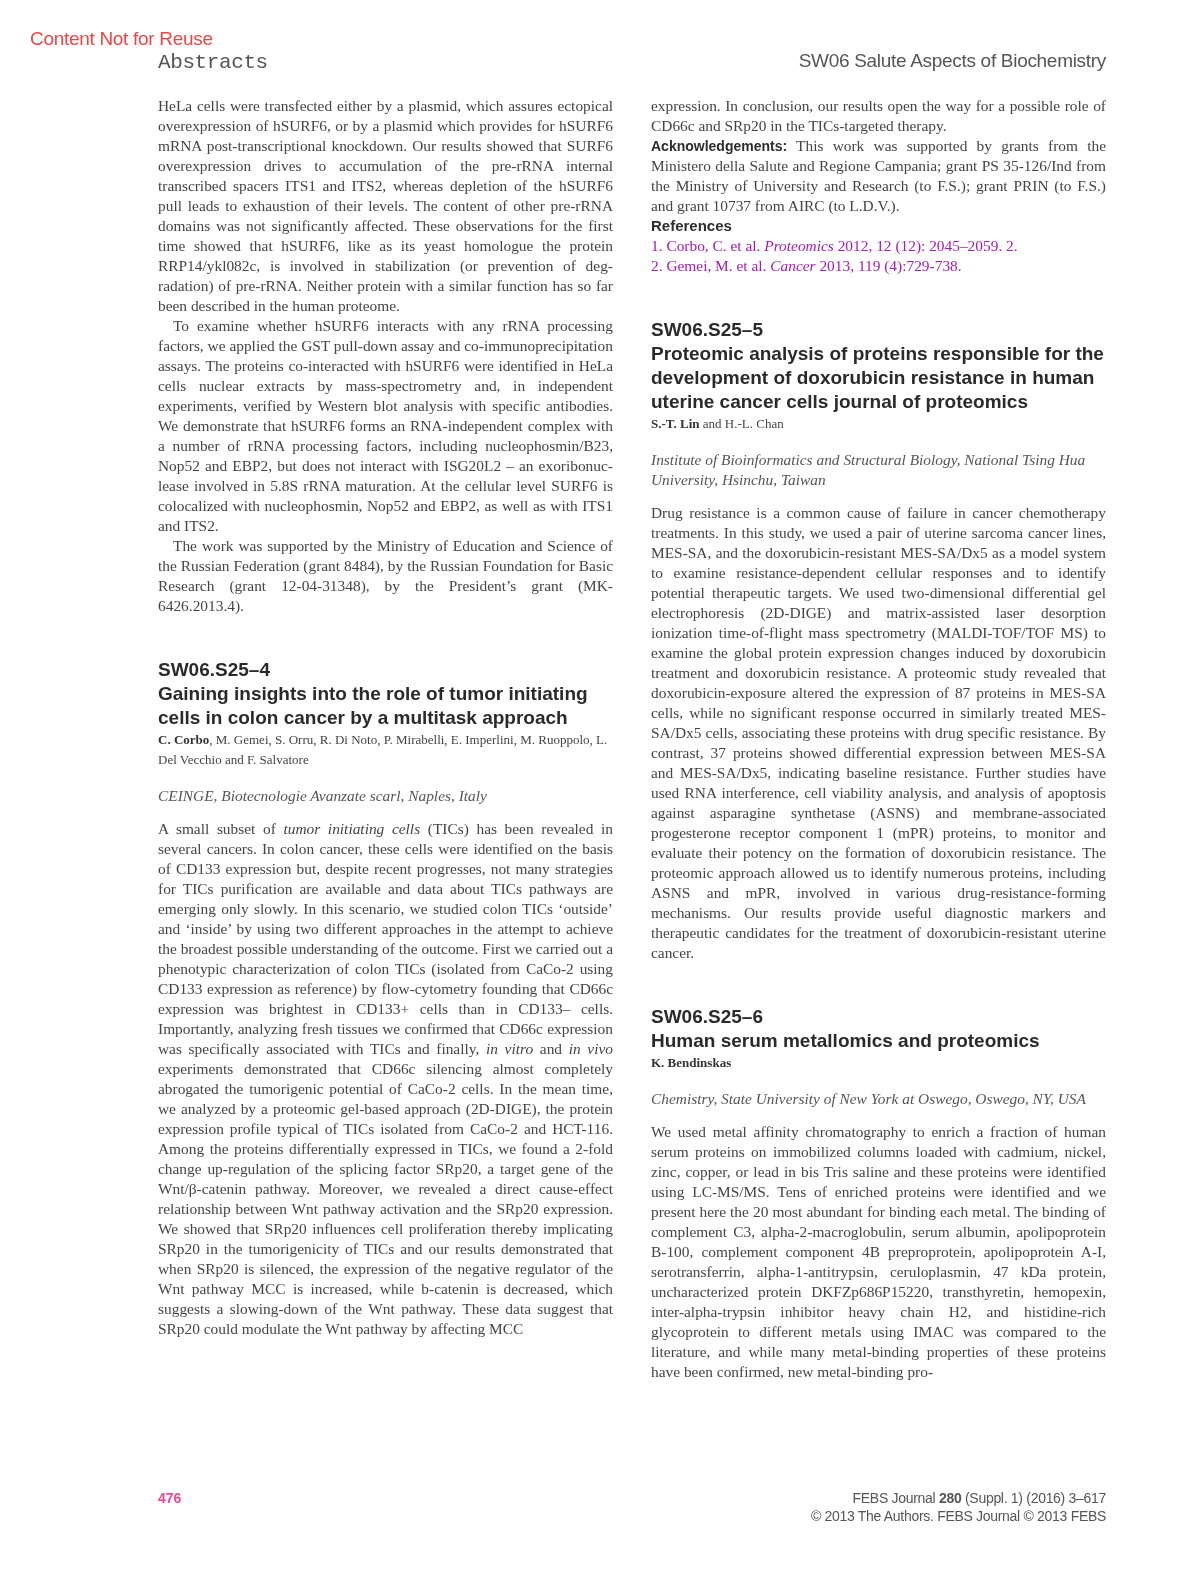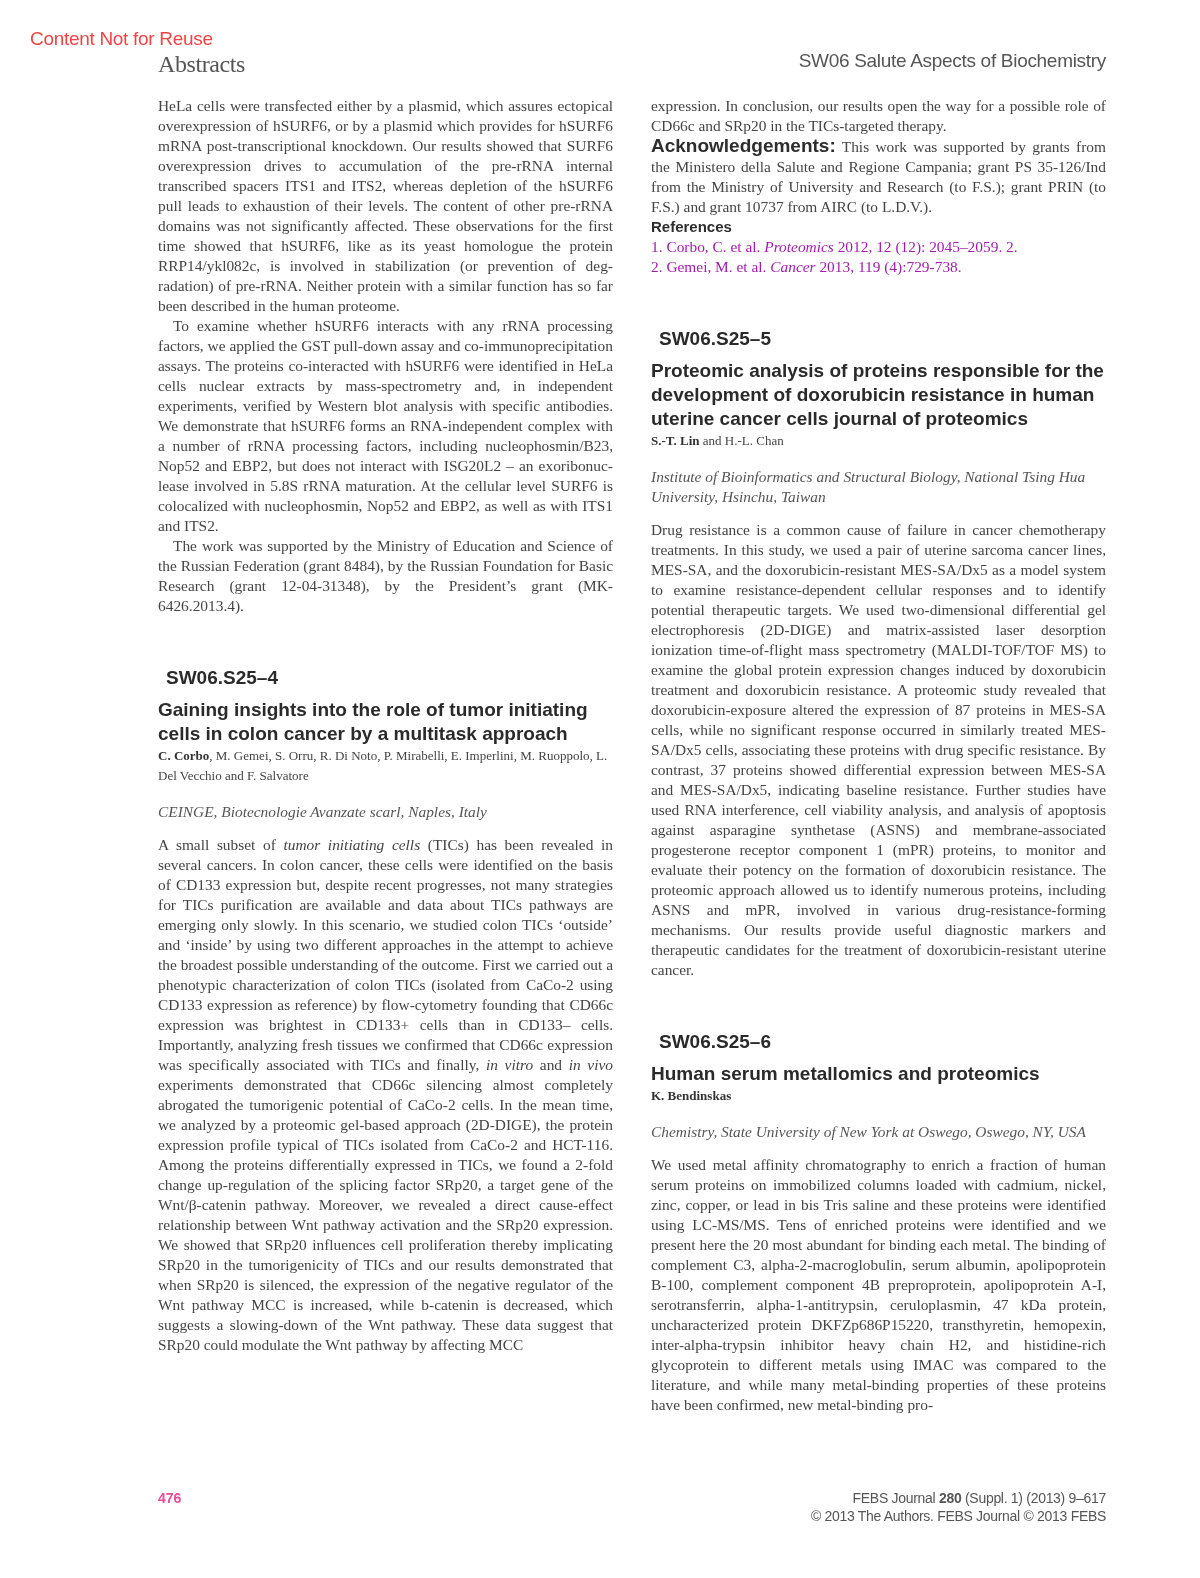--- a/index.html
+++ b/index.html
@@ -4,54 +4,54 @@
   <style>
     html, body { margin: 0; padding: 0; background: #ffffff; }
     body { width: 1200px; height: 1578px; position: relative; overflow: hidden; color: #3a3a3a; }
     .watermark {
       position: absolute; left: 30px; top: 28px;
       font-family: "Liberation Sans", sans-serif; font-size: 19px; color: #ef4444;
       letter-spacing: -0.3px; z-index: 2;
     }
     .running-left {
       position: absolute; left: 158px; top: 51px;
-      font-family: Liberation Serif, serif; font-size: 24px; color: #555;
+      font-family: Liberation Mono, monospace; font-size: 21px; color: #555;
       letter-spacing: -0.4px;
     }
     .running-right {
       position: absolute; right: 94px; top: 50px;
       font-family: "Liberation Sans", sans-serif; font-size: 19px; color: #555;
       letter-spacing: -0.3px;
     }
     .col { position: absolute; top: 96px; width: 455px; }
     .col-left { left: 158px; }
     .col-right { left: 651px; }
     p.body {
       font-family: "Liberation Serif", serif; font-size: 15.4px; line-height: 20px;
       text-align: justify; margin: 0; color: #444; hyphens: manual;
     }
     p.indent { text-indent: 15px; }
     .abs-id {
       font-family: "Liberation Sans", sans-serif; font-weight: bold; font-size: 19px;
-      line-height: 24px; color: #2a2a2a; margin: 8px;
+      line-height: 24px; color: #2a2a2a; margin: 0;
     }
     .abs-title {
       font-family: "Liberation Sans", sans-serif; font-weight: bold; font-size: 19px;
       line-height: 24px; color: #2a2a2a; margin: 0;
     }
     .authors {
       font-family: "Liberation Serif", serif; font-size: 13px; line-height: 20px; margin: 0; color: #444;
     }
     .authors b { color: #333; }
     .affil {
       font-family: "Liberation Serif", serif; font-style: italic; font-size: 15.4px;
       line-height: 20px; margin: 16px 0 13px 0; color: #555;
     }
     .label-sans {
-      font-family: "Liberation Sans", sans-serif; font-weight: bold; font-size: 19px; color: #2d2d2d;
+      font-family: "Liberation Sans", sans-serif; font-weight: bold; font-size: 14px; color: #2d2d2d;
     }
     .refs-head {
       font-family: "Liberation Sans", sans-serif; font-weight: bold; font-size: 15px;
       line-height: 20px; color: #2d2d2d; margin: 0;
     }
     .ref {
       font-family: "Liberation Serif", serif; font-size: 15.4px; line-height: 20px; margin: 0; color: #a21caf;
     }
     .footer-page {
       position: absolute; left: 158px; top: 1490px;
@@ -110,15 +110,15 @@
     <p class="abs-id">SW06.S25–6</p>
     <p class="abs-title">Human serum metallomics and proteomics</p>
     <p class="authors"><b>K. Bendinskas</b></p>
     <p class="affil">Chemistry, State University of New York at Oswego, Oswego, NY, USA</p>
     <p class="body">We used metal affinity chromatography to enrich a fraction of human serum proteins on immobilized columns loaded with cad­mium, nickel, zinc, copper, or lead in bis Tris saline and these proteins were identified using LC-MS/MS. Tens of enriched pro­teins were identified and we present here the 20 most abundant for binding each metal. The binding of complement C3, alpha-2-macroglobulin, serum albumin, apolipoprotein B-100, comple­ment component 4B preproprotein, apolipoprotein A-I, serotransferrin, alpha-1-antitrypsin, ceruloplasmin, 47 kDa pro­tein, uncharacterized protein DKFZp686P15220, transthyretin, hemopexin, inter-alpha-trypsin inhibitor heavy chain H2, and his­tidine-rich glycoprotein to different metals using IMAC was com­pared to the literature, and while many metal-binding properties of these proteins have been confirmed, new metal-binding pro-</p>
   </section>
 </div>
 
 <div class="footer-page">476</div>
 <div class="footer-right">
-  <div><span>FEBS Journal </span><b>280</b><span> (Suppl. 1) (2013) 9–617</span></div>
+  <div><span>FEBS Journal </span><b>280</b><span> (Suppl. 1) (2016) 3–617</span></div>
   <div>© 2013 The Authors. FEBS Journal © 2013 FEBS</div>
 </div>
 
 </body></html>

